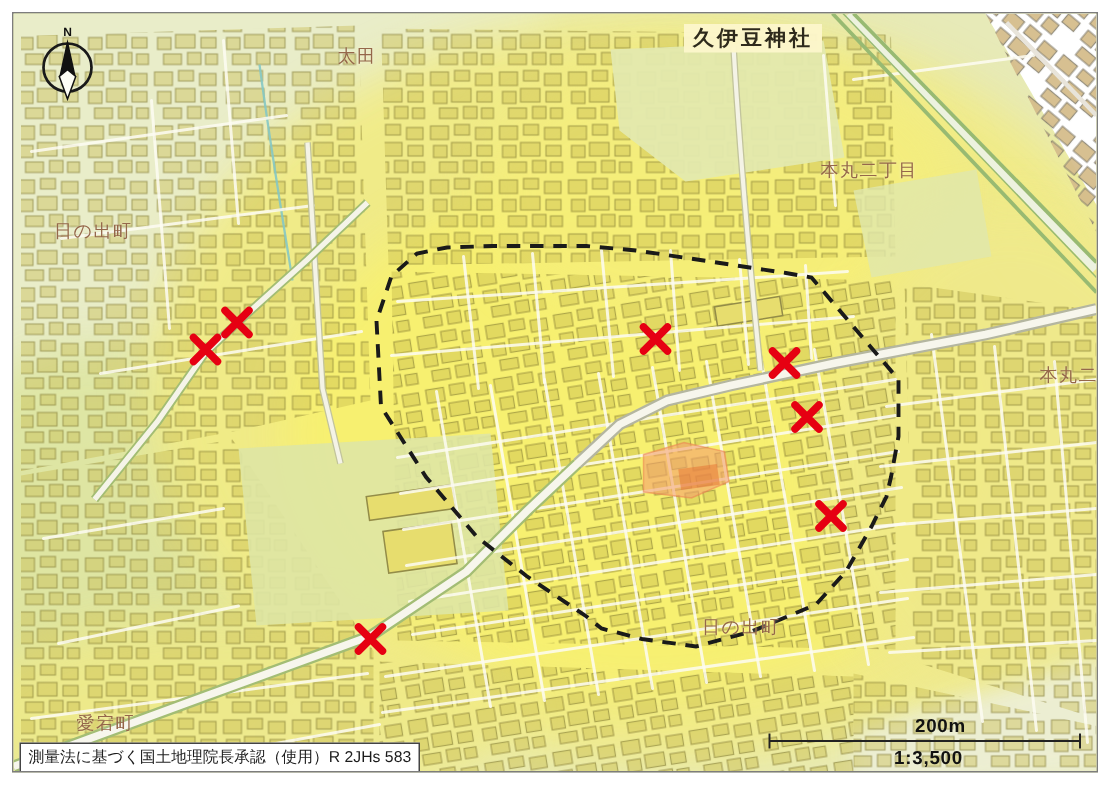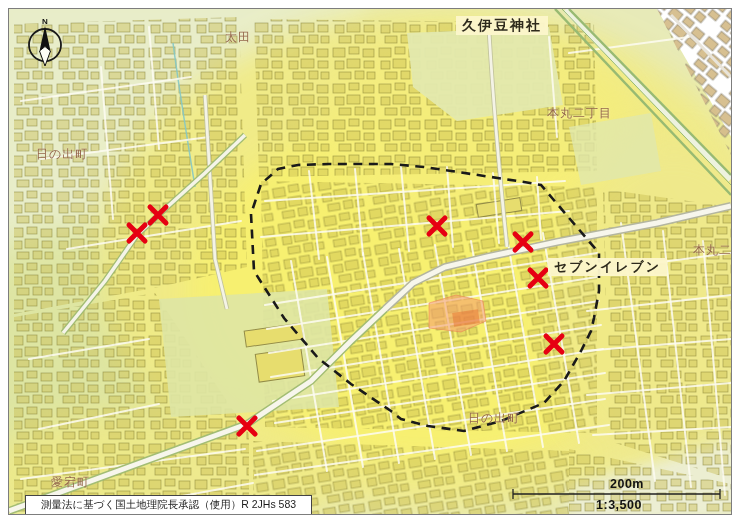--- a/index.html
+++ b/index.html
@@ -6,22 +6,22 @@
     font-family:"Liberation Sans","DejaVu Sans",sans-serif;}
   .page{position:relative;width:740px;height:524px;background:#ffffff;}
   .map{position:absolute;left:8px;top:8px;width:722px;height:505px;border:1px solid #7d7d7d;
     overflow:hidden;background:#e7eab8;}
   .map svg{position:absolute;left:0;top:0;}
   
   .lbl{position:absolute;white-space:nowrap;color:#95674a;font-size:12px;line-height:1.1;
     letter-spacing:1px;text-shadow:0 0 2px rgba(255,255,255,.5);}
   .lbl.boxed{background:rgba(252,246,203,.96);color:#2e2a1c;letter-spacing:2px;
     padding:2px 6px;font-weight:600;text-shadow:none;}
-  .attribution{position:absolute;left:16px;top:486px;background:#ffffff;border:1px solid #444;
-    font-size:10.5px;color:#1c1c1c;padding:2px 15px;white-space:nowrap;}
+  .attribution{position:absolute;left:4px;top:486px;background:#ffffff;border:1px solid #444;
+    font-size:10.5px;color:#1c1c1c;padding:2px 5px;white-space:nowrap;}
   .boundary{fill:none;stroke:#1a1a1a;stroke-width:2.6;stroke-dasharray:9 6.5;}
   .xmark{stroke:#e60012;stroke-width:5;stroke-linecap:round;fill:none;}
   .scaletext{font-size:12.5px;font-weight:700;fill:#111;letter-spacing:.5px;}
   .ntext{font-size:8px;font-weight:700;fill:#111;}
 </style>
 </head>
 <body>
 
 <div class="page">
   <div class="map">
@@ -221,21 +221,20 @@
       </g>
 
       <g>
         <path d="M504,485 L711,485 M504,480 L504,490 M711,480 L711,490" stroke="#222" stroke-width="1.3" fill="none"></path>
         <text class="scaletext" x="618" y="479" text-anchor="middle">200m</text>
         <text class="scaletext" x="610" y="500" text-anchor="middle">1:3,500</text>
       </g>
     </svg>
 
     <div class="lbl boxed" style="left:447px;top:7px;font-size:14px">久伊豆神社</div>
-    <div class="lbl boxed" style="left:539px;top:249px;font-size:13px">セブンイレブン</div>
     <div class="lbl" style="left:216px;top:22px">太田</div>
     <div class="lbl" style="left:27px;top:139px">日の出町</div>
     <div class="lbl" style="left:538px;top:98px">本丸二丁目</div>
     <div class="lbl" style="left:684px;top:235px">本丸二丁目</div>
     <div class="lbl" style="left:459px;top:403px">日の出町</div>
     <div class="lbl" style="left:42px;top:467px">愛宕町</div>
 
     <div class="attribution">測量法に基づく国土地理院長承認（使用）R 2JHs 583</div>
   </div>
 </div>

